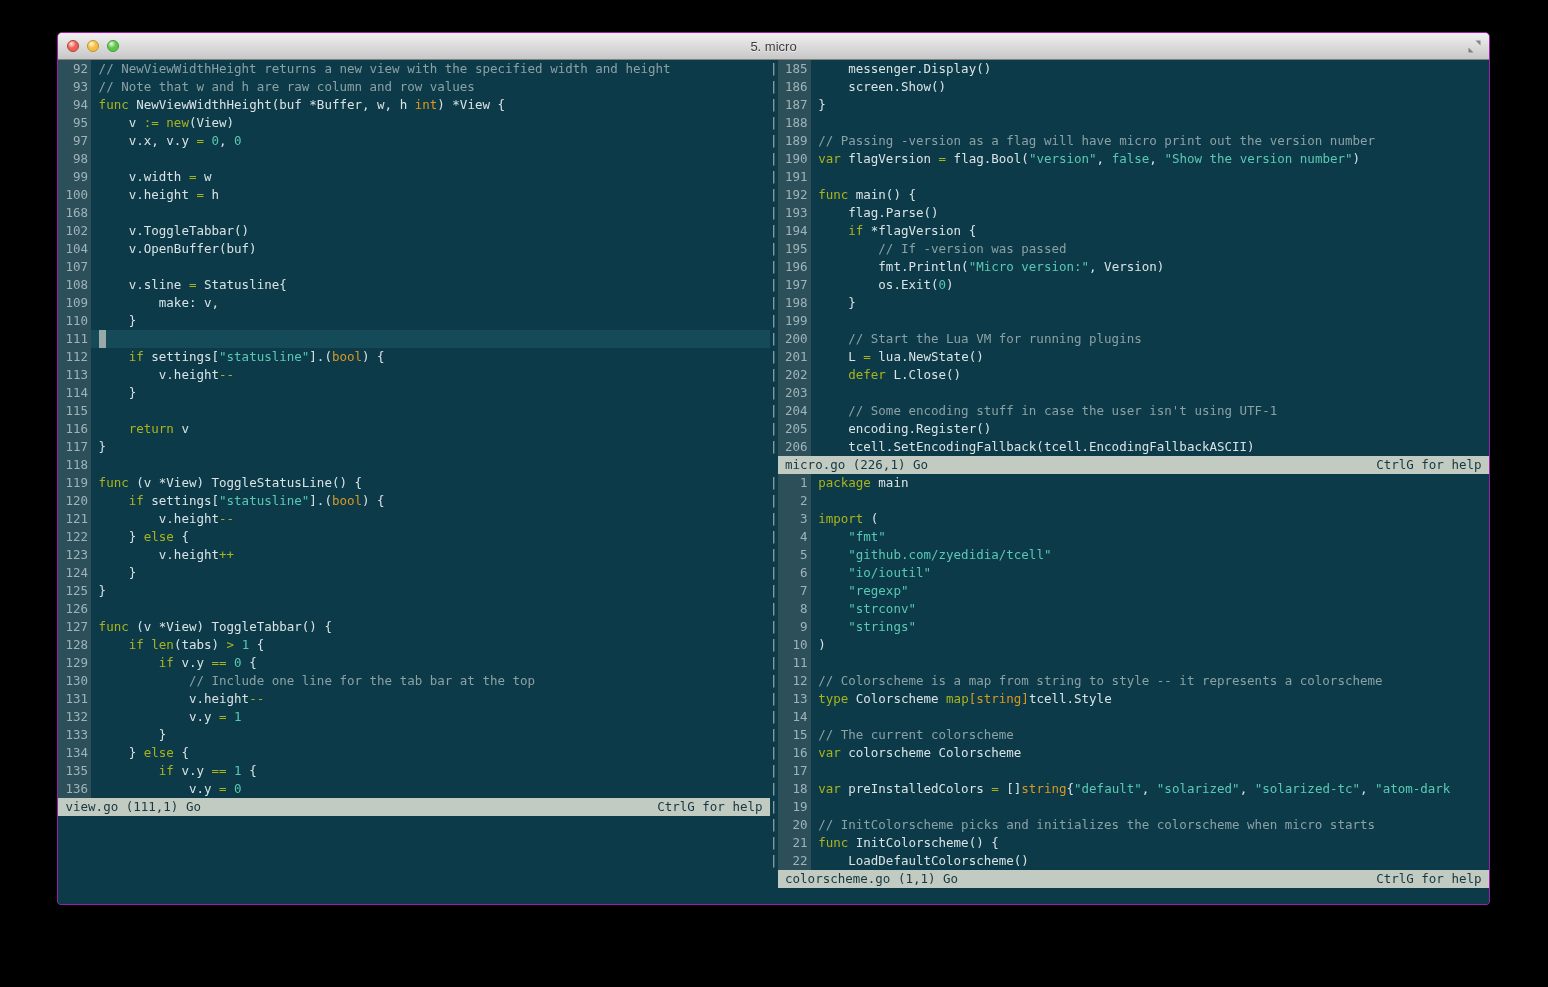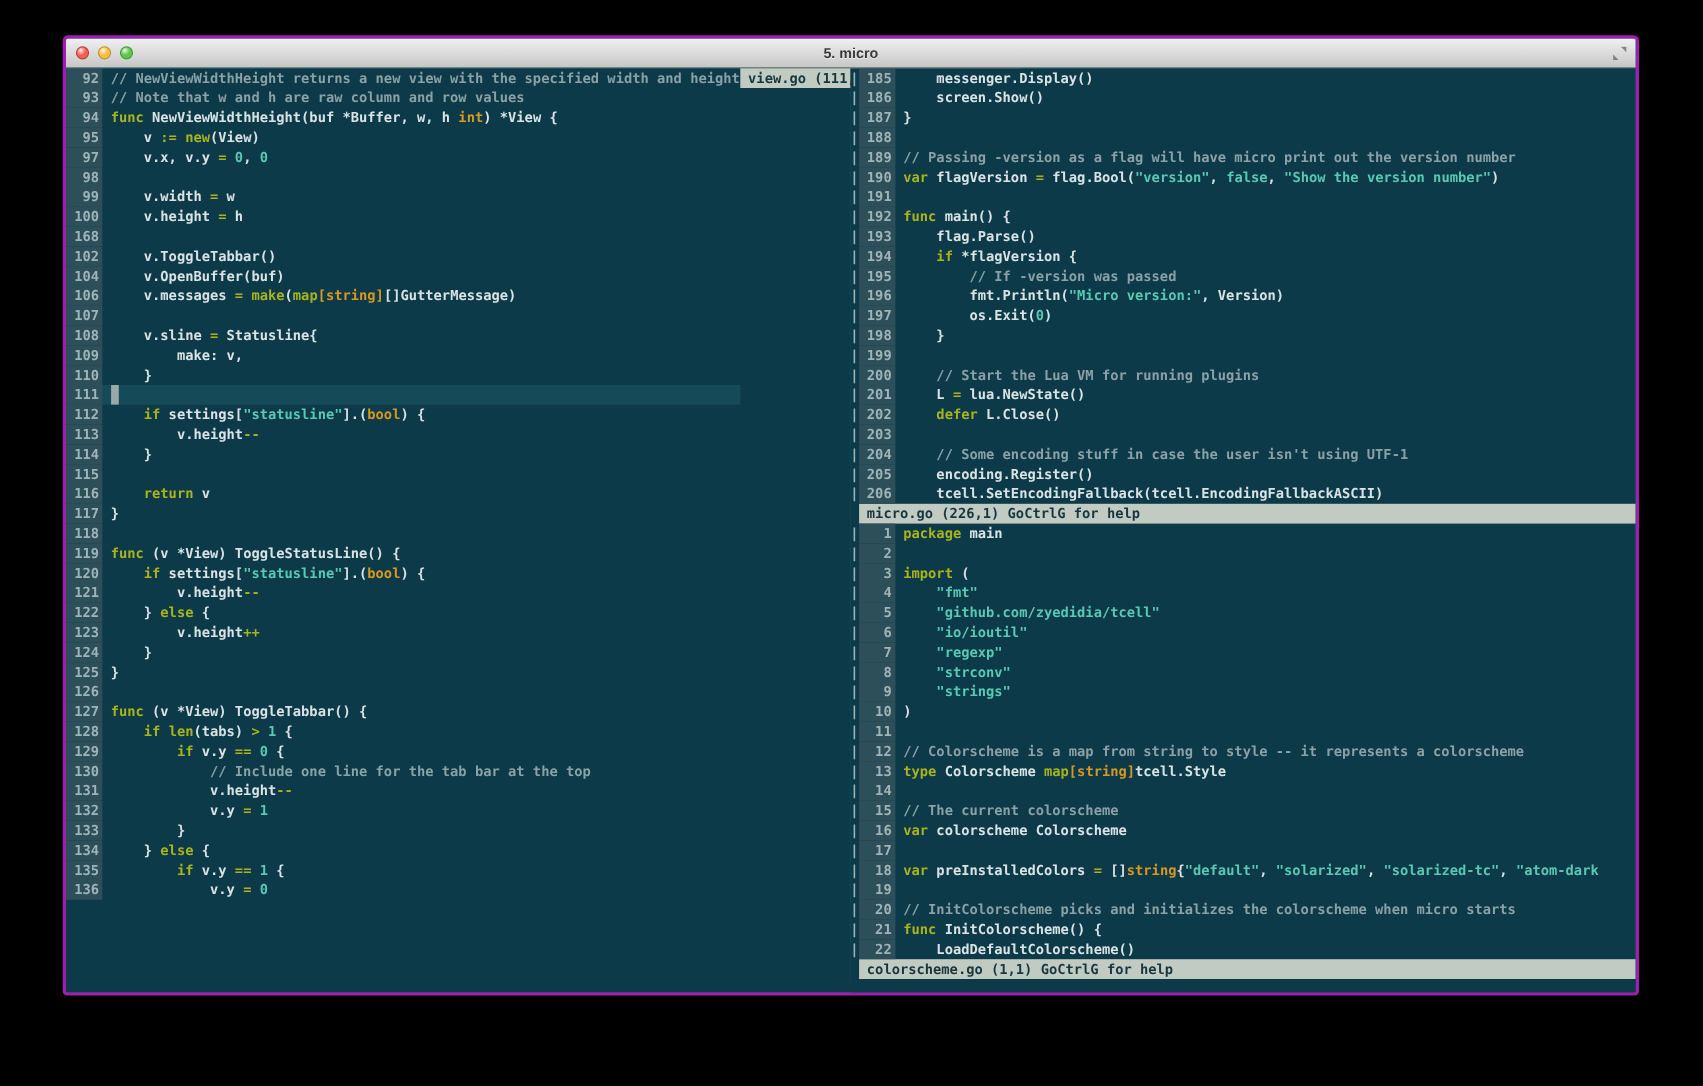--- a/index.html
+++ b/index.html
@@ -1,46 +1,46 @@
 <!DOCTYPE html>
 <html><head>
 <meta charset="utf-8">
 <style>
   html,body{margin:0;padding:0;background:#000;}
   body{width:1548px;height:987px;position:relative;font-family:"DejaVu Sans Mono",monospace;}
   #window{position:absolute;left:57px;top:32px;width:1433px;height:873px;box-sizing:border-box;
-          border:3px solid #a21caf;border-radius:5px 5px 4px 4px;overflow:hidden;
-          background:#0f766e;box-shadow:0 18px 45px rgba(0,0,0,.75);font-weight:bold;}
+          border:1px solid #a21caf;border-radius:5px 5px 4px 4px;overflow:hidden;
+          background:#84cc16;box-shadow:0 18px 45px rgba(0,0,0,.75);}
   #titlebar{height:26px;background:linear-gradient(#f0f0f0,#c7c7c7);border-bottom:1px solid #828282;
             position:relative;display:flex;align-items:center;justify-content:center;}
   .title{font-family:"Liberation Sans",sans-serif;font-size:13px;color:#3b3b3b;
          text-shadow:0 1px 0 rgba(255,255,255,.6);}
   .lights{position:absolute;left:9px;top:7px;display:flex;gap:8px;}
   .light{width:12px;height:12px;border-radius:50%;box-sizing:border-box;}
   .light.red{background:radial-gradient(circle at 35% 28%,rgba(255,255,255,.85),rgba(255,255,255,0) 45%),#ef6156;border:1px solid #b53f37;}
   .light.yellow{background:radial-gradient(circle at 35% 28%,rgba(255,255,255,.85),rgba(255,255,255,0) 45%),#f6be40;border:1px solid #c0922f;}
   .light.green{background:radial-gradient(circle at 35% 28%,rgba(255,255,255,.85),rgba(255,255,255,0) 45%),#5fc64a;border:1px solid #3f9c36;}
   #fsicon{position:absolute;right:8px;top:7px;width:13px;height:13px;opacity:.8;}
   #editor{display:flex;height:846px;}
-  #left-pane{width:713px;display:flex;flex-direction:row;background:#0d3a48;}
+  #left-pane{width:713px;display:flex;flex-direction:column;background:#0d3a48;}
   #right-col{width:720px;display:flex;flex-direction:column;background:#0d3a48;}
   .row{display:flex;height:18px;line-height:18px;font-size:12.5px;white-space:pre;}
   .row.cur{background:#154a59;align-items:center;}
   .gut{width:4ch;min-width:4ch;text-align:right;background:#2d4f5a;color:#9fb4b8;padding-right:3px;}
   .divider{width:1ch;min-width:1ch;color:#9fb4b8;}
   .codecell{flex:1;padding-left:1ch;overflow:hidden;}
   .cursor{display:inline-block;width:1ch;height:18px;background:#98a9a8;vertical-align:top;}
   .tok-d{color:#d9e3e5}
   .tok-c{color:#8aa1a6}
   .tok-k{color:#a9b41c}
   .tok-t{color:#d79921}
   .tok-s{color:#59c9b4}
   .tok-o{color:#a9b41c}
   .status{height:18px;line-height:18px;font-size:12.5px;background:#c2cbc2;color:#17363f;
-          display:flex;padding:0 1ch;white-space:pre;}
+          display:flex;justify-content:space-between;padding:0 1ch;white-space:pre;}
   .status.offset{margin-left:1ch;}
   .filler{flex:1;background:#0d3a48;}
 </style>
 </head>
 <body>
 
 <div id="window">
   <div id="titlebar">
     <div class="lights">
       <span class="light red"></span>
@@ -61,21 +61,20 @@
           <div class="row"><span class="gut">93</span><span class="codecell"><span class="tok-c">// Note that w and h are raw column and row values</span></span></div>
           <div class="row"><span class="gut">94</span><span class="codecell"><span class="tok-k">func</span><span class="tok-d"> NewViewWidthHeight(buf *Buffer, w, h </span><span class="tok-t">int</span><span class="tok-d">) *View {</span></span></div>
           <div class="row"><span class="gut">95</span><span class="codecell"><span class="tok-d">    v </span><span class="tok-o">:= </span><span class="tok-k">new</span><span class="tok-d">(View)</span></span></div>
           <div class="row"><span class="gut">97</span><span class="codecell"><span class="tok-d">    v.x, v.y </span><span class="tok-o">= </span><span class="tok-s">0</span><span class="tok-d">, </span><span class="tok-s">0</span></span></div>
           <div class="row"><span class="gut">98</span><span class="codecell"></span></div>
           <div class="row"><span class="gut">99</span><span class="codecell"><span class="tok-d">    v.width </span><span class="tok-o">= </span><span class="tok-d">w</span></span></div>
           <div class="row"><span class="gut">100</span><span class="codecell"><span class="tok-d">    v.height </span><span class="tok-o">= </span><span class="tok-d">h</span></span></div>
           <div class="row"><span class="gut">168</span><span class="codecell"></span></div>
           <div class="row"><span class="gut">102</span><span class="codecell"><span class="tok-d">    v.ToggleTabbar()</span></span></div>
           <div class="row"><span class="gut">104</span><span class="codecell"><span class="tok-d">    v.OpenBuffer(buf)</span></span></div>
-          <div class="row"><span class="gut">106</span><span class="codecell"><span class="tok-d">    v.messages </span><span class="tok-o">= </span><span class="tok-k">make</span><span class="tok-d">(</span><span class="tok-k">map</span><span class="tok-t">[string]</span><span class="tok-d">[]GutterMessage)</span></span></div>
           <div class="row"><span class="gut">107</span><span class="codecell"></span></div>
           <div class="row"><span class="gut">108</span><span class="codecell"><span class="tok-d">    v.sline </span><span class="tok-o">= </span><span class="tok-d">Statusline{</span></span></div>
           <div class="row"><span class="gut">109</span><span class="codecell"><span class="tok-d">        make: v,</span></span></div>
           <div class="row"><span class="gut">110</span><span class="codecell"><span class="tok-d">    }</span></span></div>
           <div class="row cur"><span class="gut">111</span><span class="codecell"><span class="cursor"></span></span></div>
           <div class="row"><span class="gut">112</span><span class="codecell"><span class="tok-k">    if</span><span class="tok-d"> settings[</span><span class="tok-s">"statusline"</span><span class="tok-d">].(</span><span class="tok-t">bool</span><span class="tok-d">) {</span></span></div>
           <div class="row"><span class="gut">113</span><span class="codecell"><span class="tok-d">        v.height</span><span class="tok-o">--</span></span></div>
           <div class="row"><span class="gut">114</span><span class="codecell"><span class="tok-d">    }</span></span></div>
           <div class="row"><span class="gut">115</span><span class="codecell"></span></div>
           <div class="row"><span class="gut">116</span><span class="codecell"><span class="tok-k">    return</span><span class="tok-d"> v</span></span></div>

